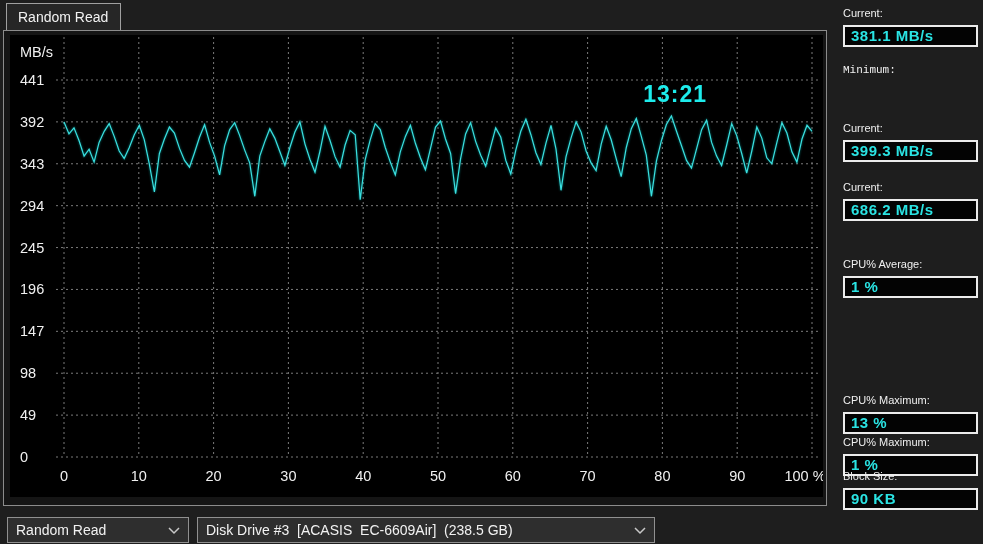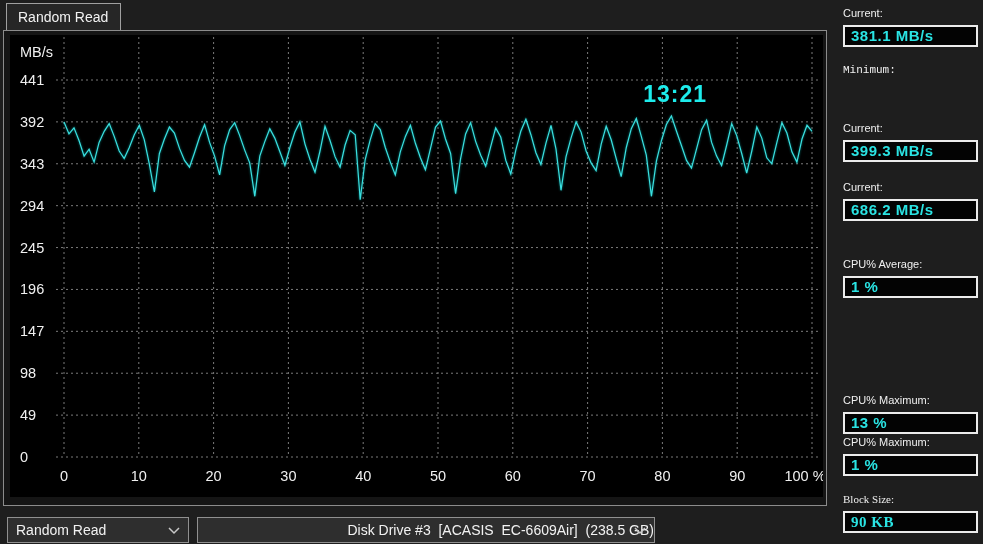--- a/index.html
+++ b/index.html
@@ -56,21 +56,21 @@
     box-sizing:border-box;
     color:#f2f2f2;font-size:14px;line-height:24px;
     padding-left:8px;
     cursor:default;
   }
   .dd .dd-label{white-space:pre;display:inline-block;overflow:hidden;max-width:calc(100% - 28px);}
   .dd .chev{
     position:absolute;right:8px;top:9px;
   }
   #dd-test{left:7px;width:182px;}
-  #dd-drive{left:197px;width:458px;text-align:right;}
+  #dd-drive{left:197px;width:458px;}
   svg text{font-family:"Liberation Sans", sans-serif;}
 </style>
 </head>
 <body>
 
 <div class="app">
 
   <div class="tab">Random Read</div>
 
   <div class="panel">
@@ -146,21 +146,21 @@
         <div class="stat-value">1 %</div>
       </div>
       <div class="stat-group" style="top: 392px;">
         <div class="stat-label">CPU% Maximum:</div>
         <div class="stat-value">13 %</div>
       </div>
       <div class="stat-group" style="top: 434px;">
         <div class="stat-label">CPU% Maximum:</div>
         <div class="stat-value">1 %</div>
       </div>
-      <div class="stat-group" style="top: 491px; font-family: Liberation Serif, serif;">
+      <div class="stat-group" style="top: 468px;">
         <div class="stat-label">Block Size:</div>
         <div class="stat-value">90 KB</div>
       </div>
     </div>
 
   <div class="dd" id="dd-test">
     <span class="dd-label">Random Read</span>
     <svg class="chev" width="12" height="8" viewBox="0 0 12 8">
       <polyline points="1,1 6,6 11,1" fill="none" stroke="#c8c8c8" stroke-width="1.5"></polyline>
     </svg>

